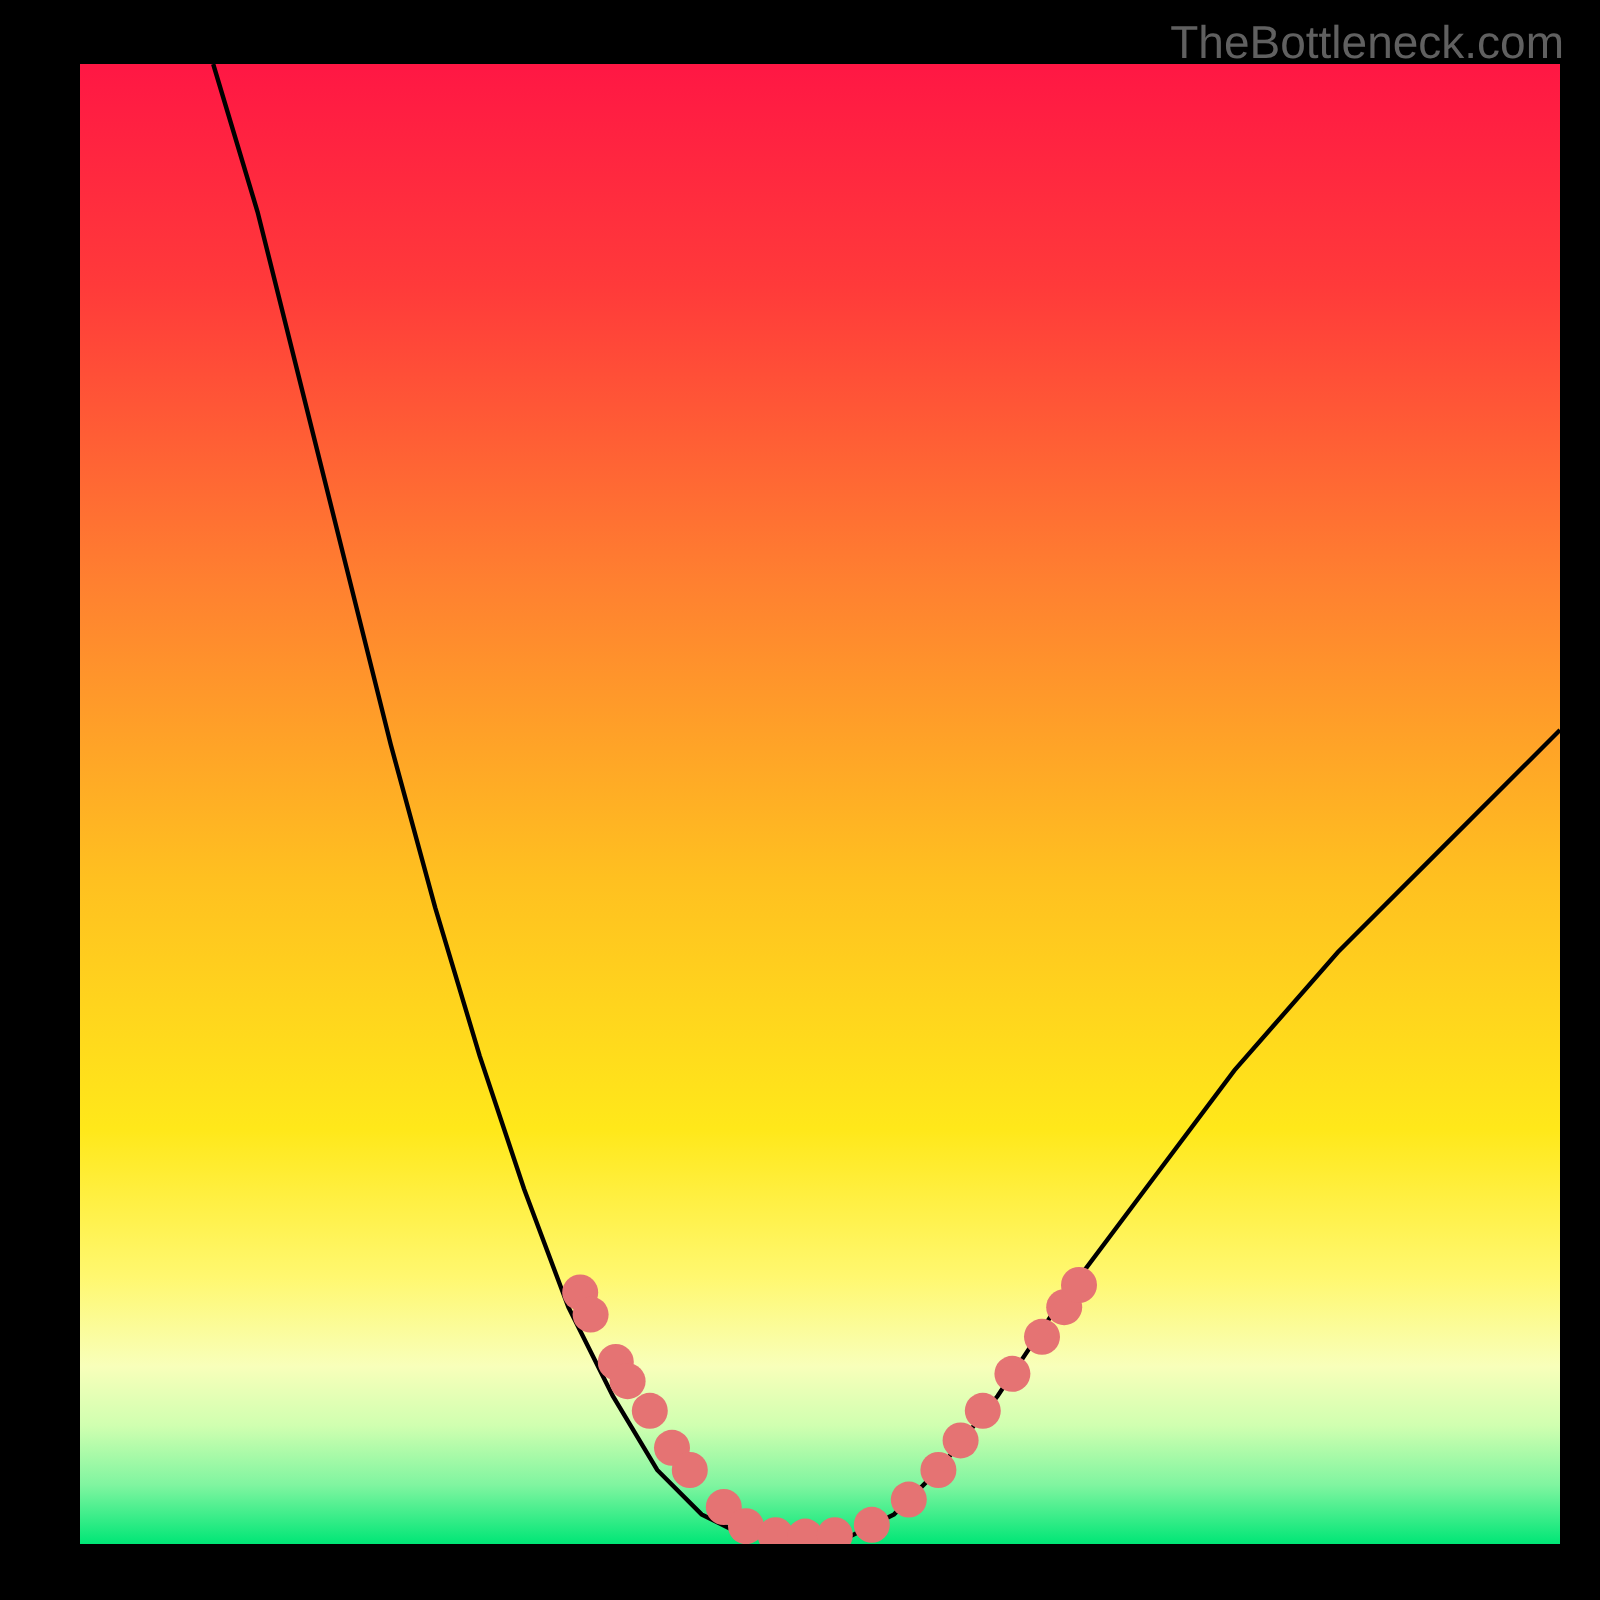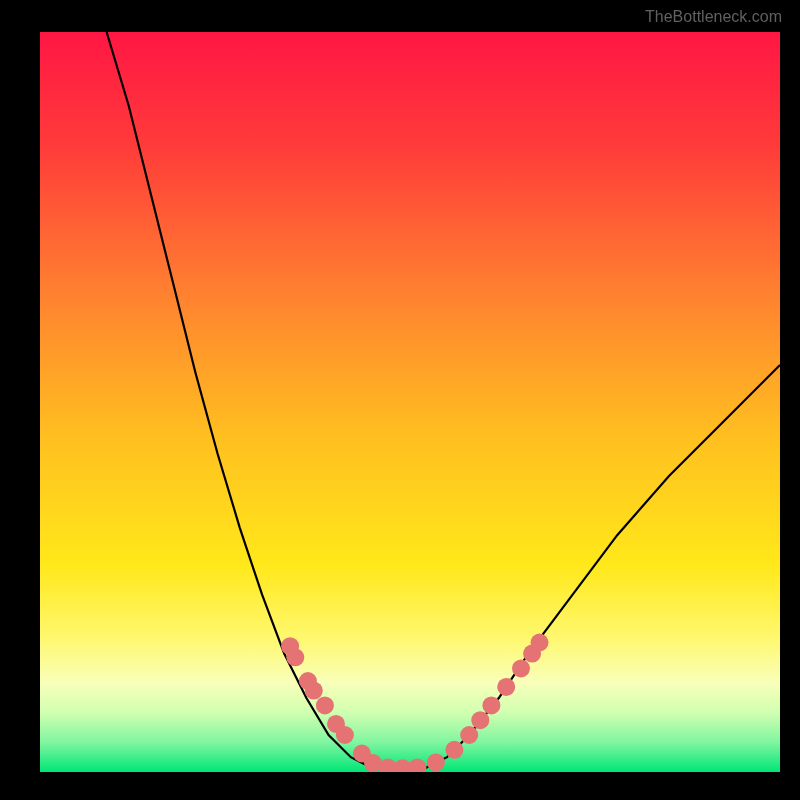--- a/index.html
+++ b/index.html
@@ -9,21 +9,21 @@
     height: 800px;
     background: #000;
     font-family: Arial, sans-serif;
     position: relative;
   }
   .watermark {
     position: absolute;
     top: 8px;
     right: 18px;
     color: #606060;
-    font-size: 16px;
+    font-size: 23px;
     font-weight: 500;
     z-index: 10;
   }
   .plot-area {
     position: absolute;
     left: 40px;
     top: 32px;
     width: 740px;
     height: 740px;
     overflow: hidden;

